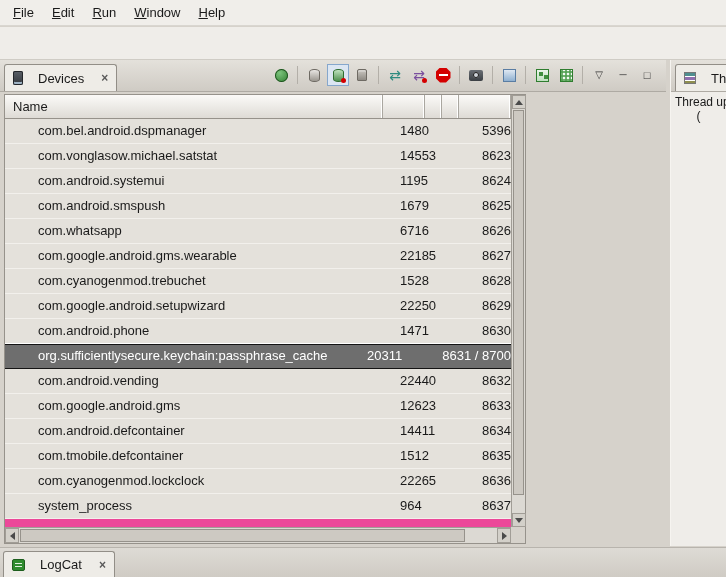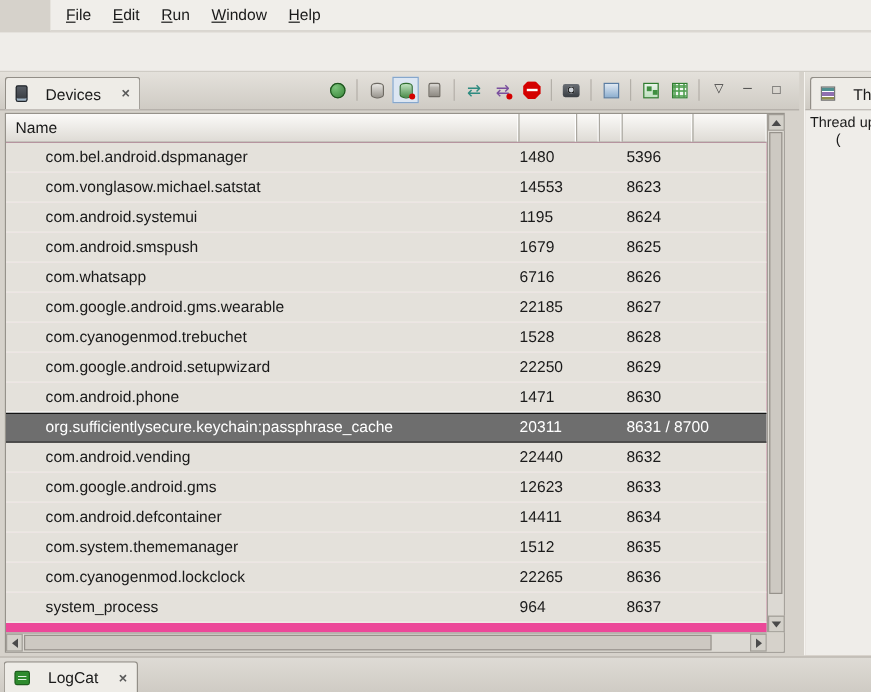--- a/index.html
+++ b/index.html
@@ -7,21 +7,21 @@
   .window {
     position: relative; width: 726px; height: 577px;
     background: #d6d2cb; overflow: hidden;
     font-size: 13px; color: #1a1a1a;
   }
 
   
   .menubar {
     position: absolute; top: 0; left: 0; right: 0; height: 26px;
     background: #f0eeea; border-bottom: 1px solid #d9d6d0;
-    display: flex; align-items: center; padding-left: 4px; margin-left: 42px;
+    display: flex; align-items: center; padding-left: 4px;
   }
   .menu-item { padding: 3px 9px; cursor: default; }
   .menu-item::first-letter { text-decoration: underline; }
 
   .toolbar-strip {
     position: absolute; top: 27px; left: 0; right: 0; height: 33px;
     background: #efede9; border-bottom: 1px solid #cfccc5;
   }
 
   
@@ -73,21 +73,21 @@
   .ic-tree { width: 13px; height: 13px; border: 1px solid #2f7d2f; background: linear-gradient(#eaf5ea, #bfe0bf); position: relative; }
   .ic-tree::after { content: ""; position: absolute; left: 2px; top: 2px; width: 4px; height: 4px; background: #3f8f3f; box-shadow: 5px 3px 0 #3f8f3f; }
   .ic-grid { width: 13px; height: 13px; border: 1px solid #2f7d2f;
     background: repeating-linear-gradient(0deg, rgba(79,159,79,.8) 0 2px, transparent 2px 4px),
                 repeating-linear-gradient(90deg, rgba(79,159,79,.8) 0 2px, transparent 2px 4px), #f2f8f2; }
   .glyph-ctrl { color: #333; font-size: 10px; line-height: 1; }
   .glyph-ctrl.max { font-size: 11px; }
 
   
   .table-wrap {
-    position: absolute; left: 4px; top: 34px; width: 650px; height: 450px;
+    position: absolute; left: 4px; top: 34px; width: 522px; height: 450px;
     border: 1px solid #96928b; background: #ecebe7;
   }
   .table-header {
     position: absolute; left: 0; top: 0; right: 14px; height: 24px;
     background: linear-gradient(#fbfaf8, #dedbd5);
     border-bottom: 1px solid #96928b;
     display: flex; align-items: stretch;
   }
   .hcell { border-right: 1px solid #aaa7a0; box-shadow: -1px 0 0 #fff inset; display: flex; align-items: center; }
   .hcell.name { width: 428px; padding-left: 8px; }
@@ -320,21 +320,21 @@
             <div class="c-port">8633</div>
           </div>
           <div class="row">
             <div class="c-name">com.android.defcontainer</div>
             <div class="c-pid">14411</div>
             <div class="c-e"></div>
             <div class="c-e"></div>
             <div class="c-port">8634</div>
           </div>
           <div class="row">
-            <div class="c-name">com.system.thememanager</div>
+            <div class="c-name">com.tmobile.defcontainer</div>
             <div class="c-pid">1512</div>
             <div class="c-e"></div>
             <div class="c-e"></div>
             <div class="c-port">8635</div>
           </div>
           <div class="row">
             <div class="c-name">com.cyanogenmod.lockclock</div>
             <div class="c-pid">22265</div>
             <div class="c-e"></div>
             <div class="c-e"></div>

